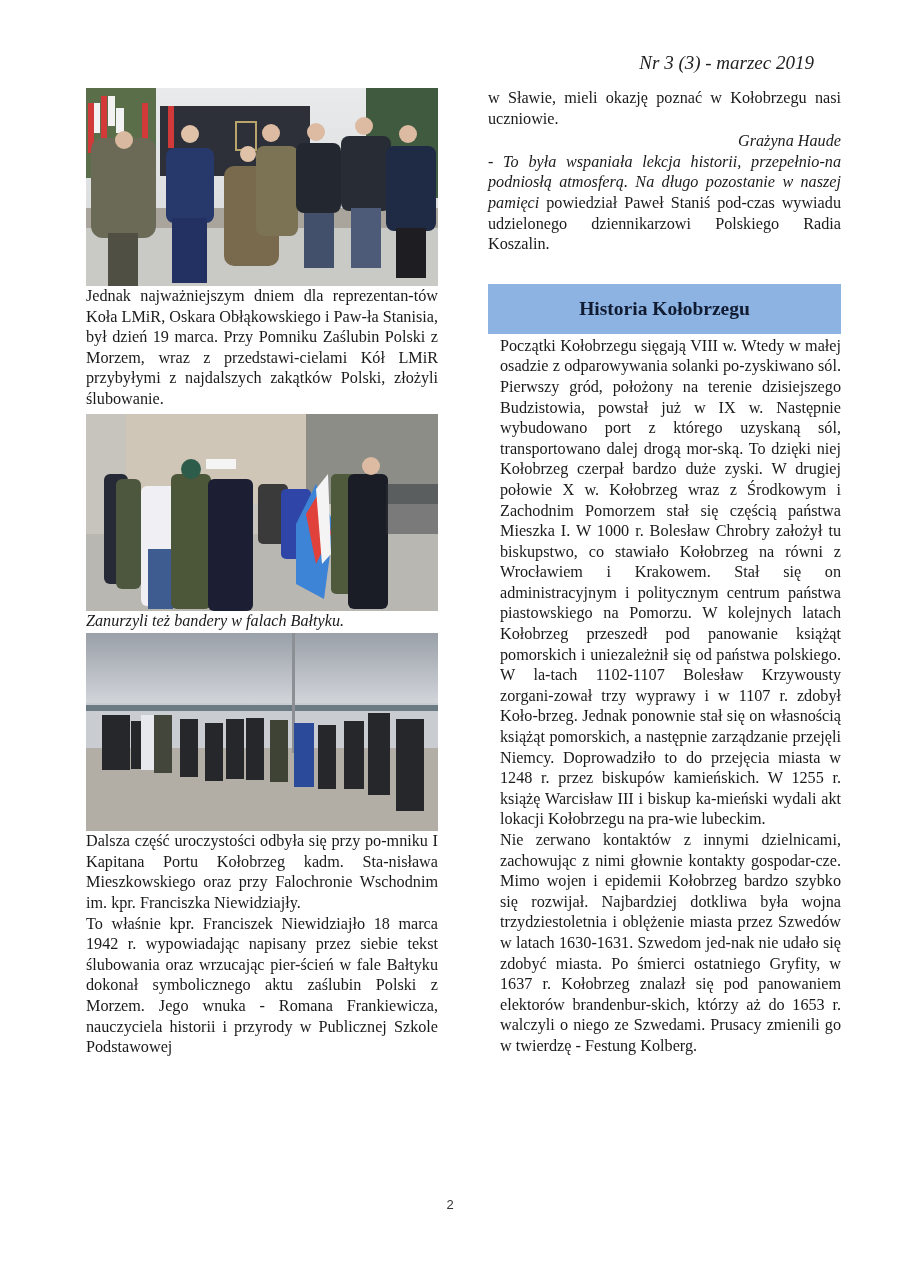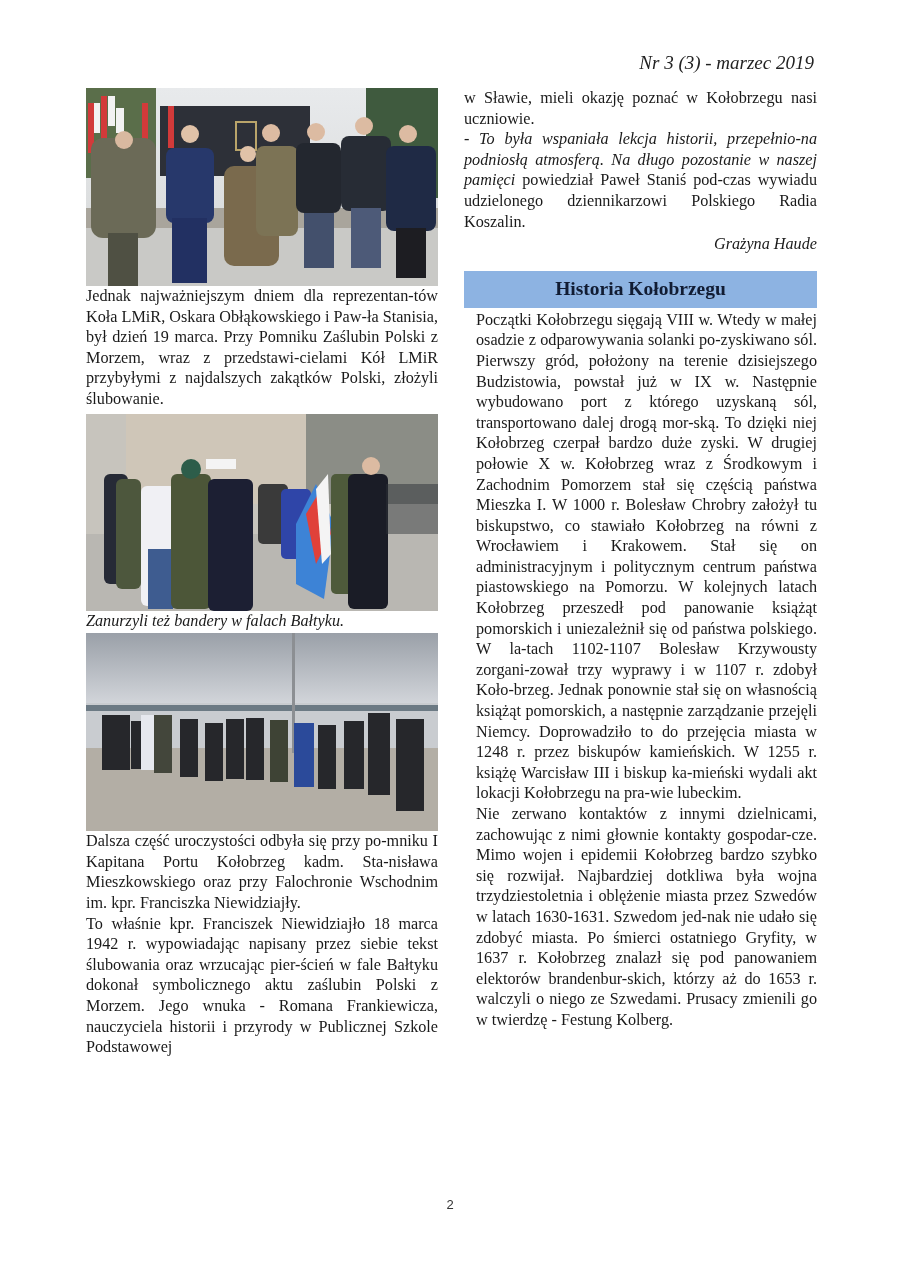--- a/index.html
+++ b/index.html
@@ -1,32 +1,32 @@
 <!DOCTYPE html>
 <html><head>
 <meta charset="utf-8">
 <style>
   html, body { margin: 0; padding: 0; background: #ffffff; }
   body { width: 900px; height: 1274px; position: relative; overflow: hidden;
          font-family: "Liberation Serif", "DejaVu Serif", serif; color: #1a1a1a; }
   .header { position: absolute; top: 52px; right: 86px; font-style: italic; font-size: 19px; color: #222; }
   .col-left { position: absolute; left: 86px; top: 88px; width: 352px; }
-  .col-right { position: absolute; left: 464px; top: 88px; width: 353px; }
+  .col-right { position: absolute; left: 488px; top: 88px; width: 353px; }
   p.txt { margin: 0; font-size: 16.2px; line-height: 20.6px; text-align: justify; hyphens: manual; }
   .photo { position: relative; width: 352px; overflow: hidden; }
   .photo svg { display: block; width: 100%; height: 100%; }
   .photo1 { height: 198px; }
   .photo2 { height: 197px; margin-top: 4px; }
   .photo3 { height: 198px; margin-top: 2px; }
   .caption1 { margin-top: 3px; }
   .caption2 { margin-top: 2px; font-style: italic; }
   .para-l1 { margin-top: 4px; }
   .ital { font-style: italic; }
   .sig { text-align: right !important; font-style: italic; margin-top: 2px !important; }
-  .section-head { margin-top: 16px; height: 37px; background: #8db3e2; display: flex; align-items: center; justify-content: center;
+  .section-head { margin-top: 29px; height: 50px; background: #8db3e2; display: flex; align-items: center; justify-content: center;
                   font-family: "Liberation Serif", serif; font-weight: bold; font-size: 19.5px; color: #111c33; }
   .section-body { margin-top: 2px; margin-left: 12px; }
   .pagenum { position: absolute; top: 1197px; left: 0; width: 900px; text-align: center; font-family: "Liberation Sans", sans-serif; font-size: 13px; color: #333; }
 </style>
 </head>
 <body>
 
 <div class="header">Nr 3 (3) - marzec 2019</div>
 
 <div class="col-left">
@@ -144,22 +144,22 @@
       </g>
     </svg>
   </div>
 
   <p class="txt">Dalsza część uroczystości odbyła się przy po-mniku I Kapitana Portu Kołobrzeg kadm. Sta-nisława Mieszkowskiego oraz przy Falochronie Wschodnim im. kpr. Franciszka Niewidziajły.</p>
   <p class="txt">To właśnie kpr. Franciszek Niewidziajło 18 marca 1942 r. wypowiadając napisany przez siebie tekst ślubowania oraz wrzucając pier-ścień w fale Bałtyku dokonał symbolicznego aktu zaślubin Polski z Morzem. Jego wnuka - Romana Frankiewicza, nauczyciela historii i przyrody w Publicznej Szkole Podstawowej</p>
 </div>
 
 <div class="col-right">
   <p class="txt">w Sławie, mieli okazję poznać w Kołobrzegu nasi uczniowie.</p>
+  <p class="txt sig">Grażyna Haude</p>
   <p class="txt"><span class="ital">- To była wspaniała lekcja historii, przepełnio-na podniosłą atmosferą. Na długo pozostanie w naszej pamięci</span><span> powiedział Paweł Staniś pod-czas wywiadu udzielonego dziennikarzowi Polskiego Radia Koszalin.</span></p>
-  <p class="txt sig">Grażyna Haude</p>
 
   <div class="section-head" style="background: rgb(141, 179, 226);">Historia Kołobrzegu</div>
 
   <div class="section-body">
     <p class="txt">Początki Kołobrzegu sięgają VIII w.  Wtedy w małej osadzie z odparowywania solanki po-zyskiwano sól. Pierwszy gród, położony na terenie dzisiejszego Budzistowia, powstał już w IX w. Następnie wybudowano  port z którego uzyskaną sól, transportowano dalej drogą mor-ską. To dzięki niej Kołobrzeg czerpał bardzo duże zyski. W drugiej połowie X w. Kołobrzeg wraz z Środkowym i Zachodnim Pomorzem stał się częścią państwa Mieszka I. W 1000 r. Bolesław Chrobry założył tu biskupstwo, co stawiało Kołobrzeg na równi z Wrocławiem i Krakowem.  Stał się on administracyjnym i politycznym centrum państwa piastowskiego na Pomorzu. W kolejnych latach Kołobrzeg przeszedł pod panowanie książąt pomorskich i uniezależnił się od państwa polskiego. W la-tach 1102-1107 Bolesław Krzywousty zorgani-zował trzy wyprawy i w 1107 r. zdobył Koło-brzeg. Jednak ponownie stał się on własnością książąt pomorskich, a następnie zarządzanie przejęli Niemcy. Doprowadziło to do przejęcia miasta w 1248 r. przez biskupów kamieńskich. W 1255 r. książę Warcisław III i biskup ka-mieński wydali akt lokacji Kołobrzegu na pra-wie lubeckim.</p>
     <p class="txt">Nie zerwano kontaktów z innymi dzielnicami, zachowując z nimi głownie kontakty gospodar-cze. Mimo wojen i epidemii Kołobrzeg bardzo szybko się rozwijał. Najbardziej dotkliwa była wojna trzydziestoletnia i oblężenie miasta przez Szwedów w latach 1630-1631. Szwedom jed-nak nie udało się zdobyć miasta. Po śmierci ostatniego Gryfity, w 1637 r. Kołobrzeg znalazł się pod panowaniem elektorów brandenbur-skich, którzy aż do 1653 r. walczyli o niego ze Szwedami. Prusacy zmienili go w twierdzę - Festung Kolberg.</p>
   </div>
 </div>
 
 <div class="pagenum">2</div>

